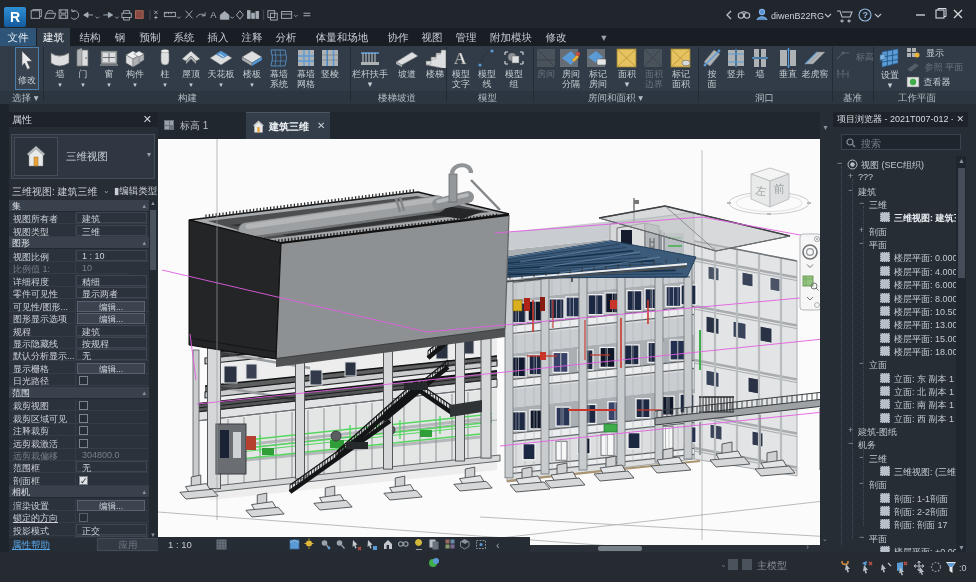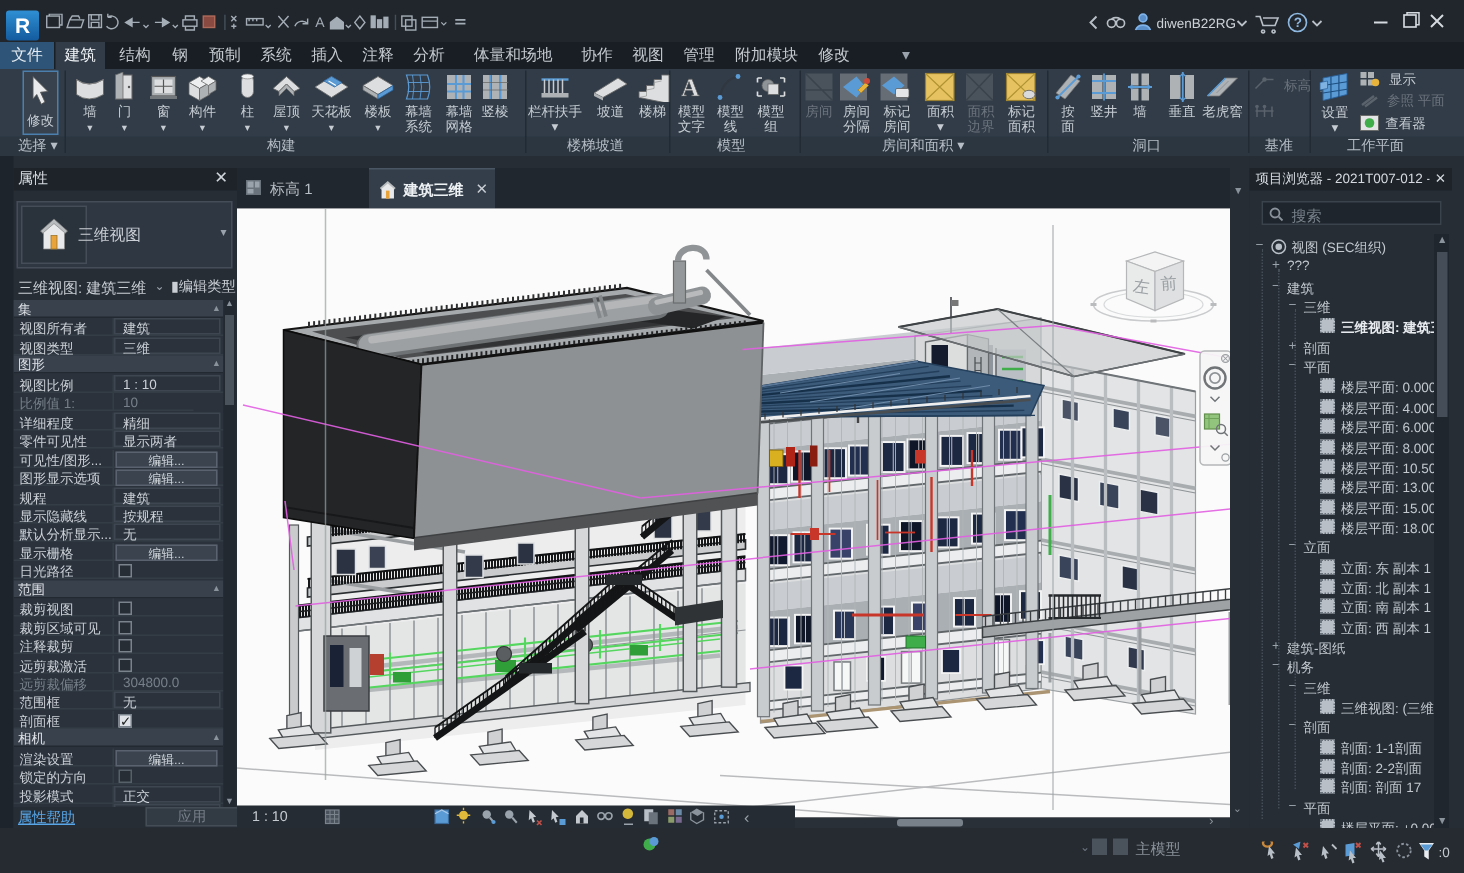--- a/index.html
+++ b/index.html
@@ -324,21 +324,21 @@
 <div class="abs" style="left:0;top:104px;width:158px;height:448px;background:#262d35;">
 <div class="abs" style="left:0;top:0;width:9px;height:448px;background:#1e242b;"></div>
 <div class="abs" style="left:9px;top:8px;width:149px;height:15px;background:#1d2329;color:#d6dae0;font-size:10px;line-height:15px;"><span style="margin-left:3px;">属性</span><span style="position:absolute;right:6px;color:#cfd4da;font-size:11px;">✕</span></div>
 <div class="abs" style="left:11px;top:30px;width:144px;height:45px;background:#2f3742;border:1px solid #454d58;">
 <div class="abs" style="left:2px;top:2px;width:44px;height:39px;background:#2a323c;border:1px solid #454d58;"></div>
 <svg class="abs" style="left:14px;top:10px" width="20" height="22" viewBox="0 0 20 22">
         <polygon points="10,1 19,9 17,11 10,5 3,11 1,9" fill="#b9bcbe" stroke="#777" stroke-width="0.5"></polygon>
         <polygon points="3,10 10,4 17,10 17,21 3,21" fill="#e8e9ea" stroke="#888" stroke-width="0.5"></polygon>
         <rect x="8" y="12" width="4" height="9" fill="#e8a33a" stroke="#9a7020" stroke-width="0.5"></rect>
       </svg>
-<div class="t" style="left:40px;top:15px;font-size:10.5px;">三维视图</div>
+<div class="t" style="left:54px;top:15px;font-size:10.5px;">三维视图</div>
 <div class="t" style="right:3px;top:15px;color:#9aa2ab;font-size:8px;">▾</div>
 </div>
 <div class="abs" style="left:11px;top:79px;width:144px;height:16px;">
 <div class="t" style="left:1px;top:2px;font-size:10px;">三维视图: 建筑三维</div>
 <div class="t" style="left:92px;top:3px;color:#9aa2ab;font-size:8px;">⌄</div>
 <div class="t" style="left:103px;top:2px;font-size:9.5px;">▮编辑类型</div>
 </div>
 </div>
 <div class="abs" style="left:9px;top:200px;width:140px;height:338px;background:#2b323c;overflow:hidden;">
     <div class="abs" style="left:0;top:0px;width:140px;height:12px;background:#39414c;border-bottom:1px solid #232931;color:#dde1e6;font-size:9px;line-height:12px;"><span style="margin-left:3px;">集</span><span style="position:absolute;right:3px;font-size:7px;color:#8a929b;">▴</span></div>
@@ -453,21 +453,21 @@
       <div class="abs" style="left:70px;top:2px;width:9px;height:9px;background:#dfe3e7;border:1px solid #7a828c;color:#222;font-size:9px;line-height:9px;text-align:center;">✓</div>
       <div class="abs" style="left:66px;top:0;width:1px;height:12px;background:#343c46;"></div>
     </div>
     <div class="abs" style="left:0;top:286px;width:140px;height:12px;background:#39414c;border-bottom:1px solid #232931;color:#dde1e6;font-size:9px;line-height:12px;"><span style="margin-left:3px;">相机</span><span style="position:absolute;right:3px;font-size:7px;color:#8a929b;">▴</span></div>
     <div class="abs" style="left:0;top:299px;width:140px;height:12px;border-bottom:1px solid #343c46;">
       <div class="t" style="left:4px;top:1px;font-size:9px;color:#ccd1d7;">渲染设置</div>
       <div class="abs" style="left:68px;top:0.5px;width:68px;height:11px;background:#3a434e;border:1px solid #5a6270;color:#cfd4da;font-size:8.5px;text-align:center;line-height:10px;">编辑...</div>
       <div class="abs" style="left:66px;top:0;width:1px;height:12px;background:#343c46;"></div>
     </div>
     <div class="abs" style="left:0;top:311px;width:140px;height:12px;border-bottom:1px solid #343c46;">
-      <div class="t" style="left:4px;top:1px;font-size:9px;color:#ccd1d7;">锁定的方向</div>
+      <div class="t" style="left:4px;top:1px;font-size:9px;color:#ccd1d7;text-decoration:underline;">锁定的方向</div>
       <div class="abs" style="left:70px;top:2px;width:9px;height:9px;background:#262d35;border:1px solid #566069;"></div>
       <div class="abs" style="left:66px;top:0;width:1px;height:12px;background:#343c46;"></div>
     </div>
     <div class="abs" style="left:0;top:324px;width:140px;height:12px;border-bottom:1px solid #343c46;">
       <div class="t" style="left:4px;top:1px;font-size:9px;color:#ccd1d7;">投影模式</div>
       <div class="abs" style="left:67px;top:0px;width:71px;height:11px;border:1px solid #3e4651;"></div>
       <div class="t" style="left:73px;top:1px;font-size:9px;color:#ccd1d7;">正交</div>
       <div class="abs" style="left:66px;top:0;width:1px;height:12px;background:#343c46;"></div>
     </div>
     <div class="abs" style="left:0;top:336px;width:140px;height:12px;border-bottom:1px solid #343c46;">

